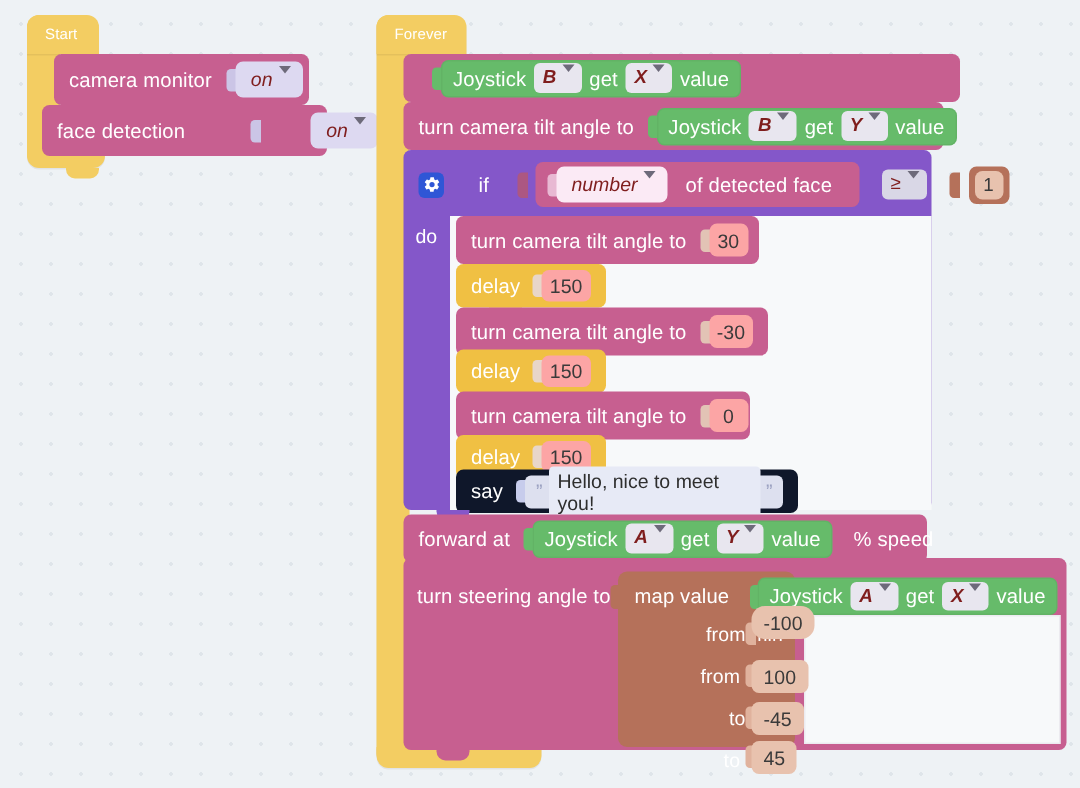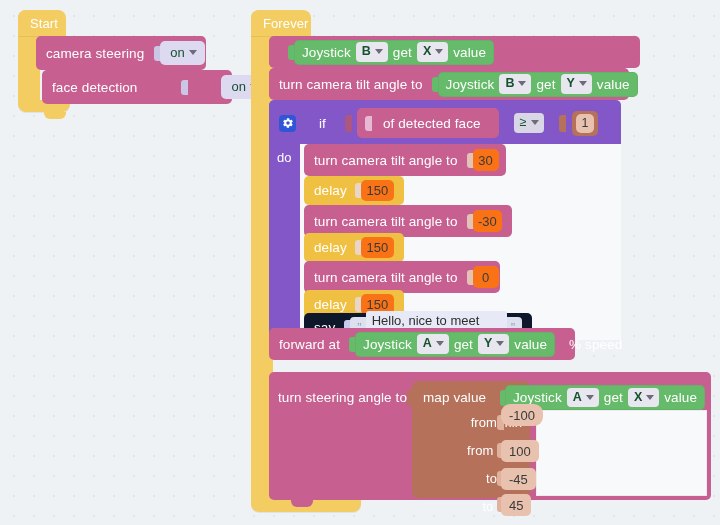--- a/index.html
+++ b/index.html
@@ -12,47 +12,47 @@
     background-position:4px 6px;
   }
   .canvas{position:relative;width:720px;height:525px;}
 
   
   .lbl{color:#ffffff;font-size:13.5px;letter-spacing:.1px;white-space:nowrap;}
 
   
   .cblock{position:absolute;background:#f3cd62;border-radius:7px;box-shadow:0 1px 0 rgba(0,0,0,.06);}
   .cblock .chat{position:absolute;left:0;top:0;height:26px;display:flex;align-items:center;padding-left:12px;}
-  .cblock .chat .lbl{font-size:13px;}
+  .cblock .chat .lbl{font-size:10px;}
   .notch{position:absolute;width:22px;height:7px;background:#f3cd62;border-bottom-left-radius:6px;border-bottom-right-radius:6px;}
 
   
   .stmt{position:absolute;display:flex;align-items:center;border-radius:5px;padding:0 10px;box-sizing:border-box;}
   .pink{background:#c75f90;}
   .purple{background:#8457c9;}
   .gold{background:#f0c043;}
   .saypink{background:#0f172a;}
 
   
   .nub{width:7px;height:15px;border-radius:3px 0 0 3px;flex:none;margin-right:-1px;}
 
   
   .rep{display:inline-flex;align-items:center;border-radius:5px;height:24px;padding:0 8px;box-sizing:border-box;}
   .green{background:#66bb6a;box-shadow:inset 0 0 0 1px rgba(0,0,0,.04);}
 
   
-  .dd{display:inline-flex;align-items:center;gap:3px;background:#e8e6ef;color:#14532d;
-      border-radius:4px;padding:1px 5px 2px 6px;font-size:12.5px;font-weight:bold;line-height:1.35;}
+  .dd{display:inline-flex;align-items:flex-start;gap:3px;background:#e8e6ef;color:#7f1d1d;
+      border-radius:4px;padding:1px 5px 2px 6px;font-size:12.5px;font-weight:bold;line-height:1.35;font-style:italic;}
   .dd.wide{font-weight:normal;background:#f6eaf3;padding:3px 8px 4px 10px;font-size:13px;border-radius:5px;}
   .dd.plain{background:#e4e2ec;font-weight:normal;}
   .caret{width:0;height:0;border-left:4px solid transparent;border-right:4px solid transparent;
          border-top:5px solid #6d6a7a;display:inline-block;margin-left:1px;}
 
   
-  .numin{display:inline-flex;align-items:center;justify-content:center;background:#f97316;color:#3a3a3a;
+  .numin{display:inline-flex;align-items:center;justify-content:center;background:#fca5a5;color:#3a3a3a;
          border-radius:5px;height:22px;min-width:26px;padding:0 8px;font-size:13px;box-sizing:border-box;}
   .numin.tan{background:#e8c2ae;}
   .txtin{display:inline-flex;align-items:center;background:#dde0ef;color:#2e2e2e;border-radius:4px;
          height:22px;padding:0 8px;font-size:13px;}
   .quote{color:#9aa0c0;font-size:13px;padding:0 4px;}
 
   
   .gear{width:17px;height:17px;border-radius:4px;background:#2f56d6;display:inline-flex;
         align-items:center;justify-content:center;flex:none;}
 
@@ -79,30 +79,30 @@
     <div class="chat">
 
       <span class="lbl">Start</span>
     </div>
   </div>
   <div class="notch" style="left:44px;top:36px;"></div>
   <div class="cblock" style="left:18px;top:100px;width:52px;height:12px;border-radius:0 0 8px 8px;"></div>
   <div class="notch" style="left:44px;top:112px;"></div>
 
   <div class="stmt pink" style="left:36px;top:36px;width:170px;height:34px;border-radius:5px;">
-    <span class="lbl">camera steering</span>
+    <span class="lbl">camera monitor</span>
     <span class="nub" style="background:#cbc5e6;margin-left:10px;"></span>
     <span class="dd wide" style="background:#ddd9f1;">
       <span>on</span>
       <span class="caret"></span>
     </span>
   </div>
   <div class="notch" style="left:58px;top:70px;background:#c75f90;"></div>
 
-  <div class="stmt pink" style="left:42px;top:70px;width:190px;height:34px;border-radius:5px;gap:34px;">
+  <div class="stmt pink" style="left:28px;top:70px;width:190px;height:34px;border-radius:5px;gap:34px;">
     <span class="lbl">face detection</span>
     <span class="nub" style="background:#cbc5e6;margin-left:10px;"></span>
     <span class="dd wide" style="background:#ddd9f1;">
       <span>on</span>
       <span class="caret"></span>
     </span>
   </div>
 
   <div class="cblock" style="left:251px;top:10px;width:22px;height:500px;border-radius:8px 0 0 8px;"></div>
   <div class="cblock" style="left:251px;top:10px;width:60px;height:26px;border-radius:8px 8px 0 0;">
@@ -156,20 +156,24 @@
   <div class="ifhead" style="left:279px;top:108px;">
     <span class="gear">
       <svg width="12" height="12" viewBox="0 0 24 24" aria-hidden="true">
         <path fill="#ffffff" d="M19.4 13a7.9 7.9 0 0 0 0-2l2-1.6a.5.5 0 0 0 .1-.6l-1.9-3.2a.5.5 0 0 0-.6-.2l-2.3.9a7.6 7.6 0 0 0-1.7-1l-.4-2.5a.5.5 0 0 0-.5-.4h-3.8a.5.5 0 0 0-.5.4l-.4 2.5c-.6.2-1.2.6-1.7 1l-2.3-.9a.5.5 0 0 0-.6.2L2.5 8.8a.5.5 0 0 0 .1.6L4.6 11a7.9 7.9 0 0 0 0 2l-2 1.6a.5.5 0 0 0-.1.6l1.9 3.2c.1.2.4.3.6.2l2.3-.9c.5.4 1.1.8 1.7 1l.4 2.5c0 .3.3.4.5.4h3.8c.2 0 .5-.1.5-.4l.4-2.5c.6-.2 1.2-.6 1.7-1l2.3.9c.2.1.5 0 .6-.2l1.9-3.2a.5.5 0 0 0-.1-.6L19.4 13zM12 15.5A3.5 3.5 0 1 1 15.5 12 3.5 3.5 0 0 1 12 15.5z"></path>
       </svg>
     </span>
     <span class="lbl" style="margin-left:16px;">if</span>
     <span class="nub" style="background:#ac5782;margin-left:12px;height:17px;"></span>
     <span class="boolrep" style="margin-left:-1px;height:30px;">
       <span class="nub" style="background:#e8b9d3;height:15px;margin-right:-1px;"></span>
+      <span class="dd wide" style="background:#fbeaf5;">
+        <span>number</span>
+        <span class="caret"></span>
+      </span>
       <span class="lbl" style="margin:0 10px 0 12px;">of detected face</span>
     </span>
     <span class="dd plain" style="margin-left:8px;background:#d9d7e6;">
       <span>≥</span>
       <span class="caret"></span>
     </span>
     <span class="nub" style="background:#b5715a;margin-left:8px;height:17px;"></span>
     <span class="rep" style="background:#b5715a;height:25px;padding:0 4px;">
       <span class="numin tan" style="height:19px;min-width:14px;padding:0 6px;font-size:12.5px;">1</span>
     </span>
@@ -223,21 +227,21 @@
     <span class="lbl">say</span>
     <span class="nub" style="background:#c7ccec;margin-left:9px;"></span>
     <span class="txtin" style="padding:0 3px;">
       <span class="quote">”</span>
       <span style="background:#e7eaf6;border-radius:3px;padding:2px 6px;">Hello, nice to meet you!</span>
       <span class="quote">”</span>
     </span>
   </div>
   <div class="notch" style="left:291px;top:340px;background:#8457c9;"></div>
 
-  <div class="stmt pink" style="left:269px;top:328px;width:306px;height:32px;">
+  <div class="stmt pink" style="left:269px;top:343px;width:349px;height:32px;">
     <span class="lbl">forward at</span>
     <span class="nub" style="background:#66bb6a;margin-left:9px;"></span>
     <span class="rep green" style="height:25px;">
       <span class="lbl">Joystick</span>
       <span class="dd" style="margin:0 5px;">
         <span>A</span>
         <span class="caret"></span>
       </span>
       <span class="lbl">get</span>
       <span class="dd" style="margin:0 5px;">

